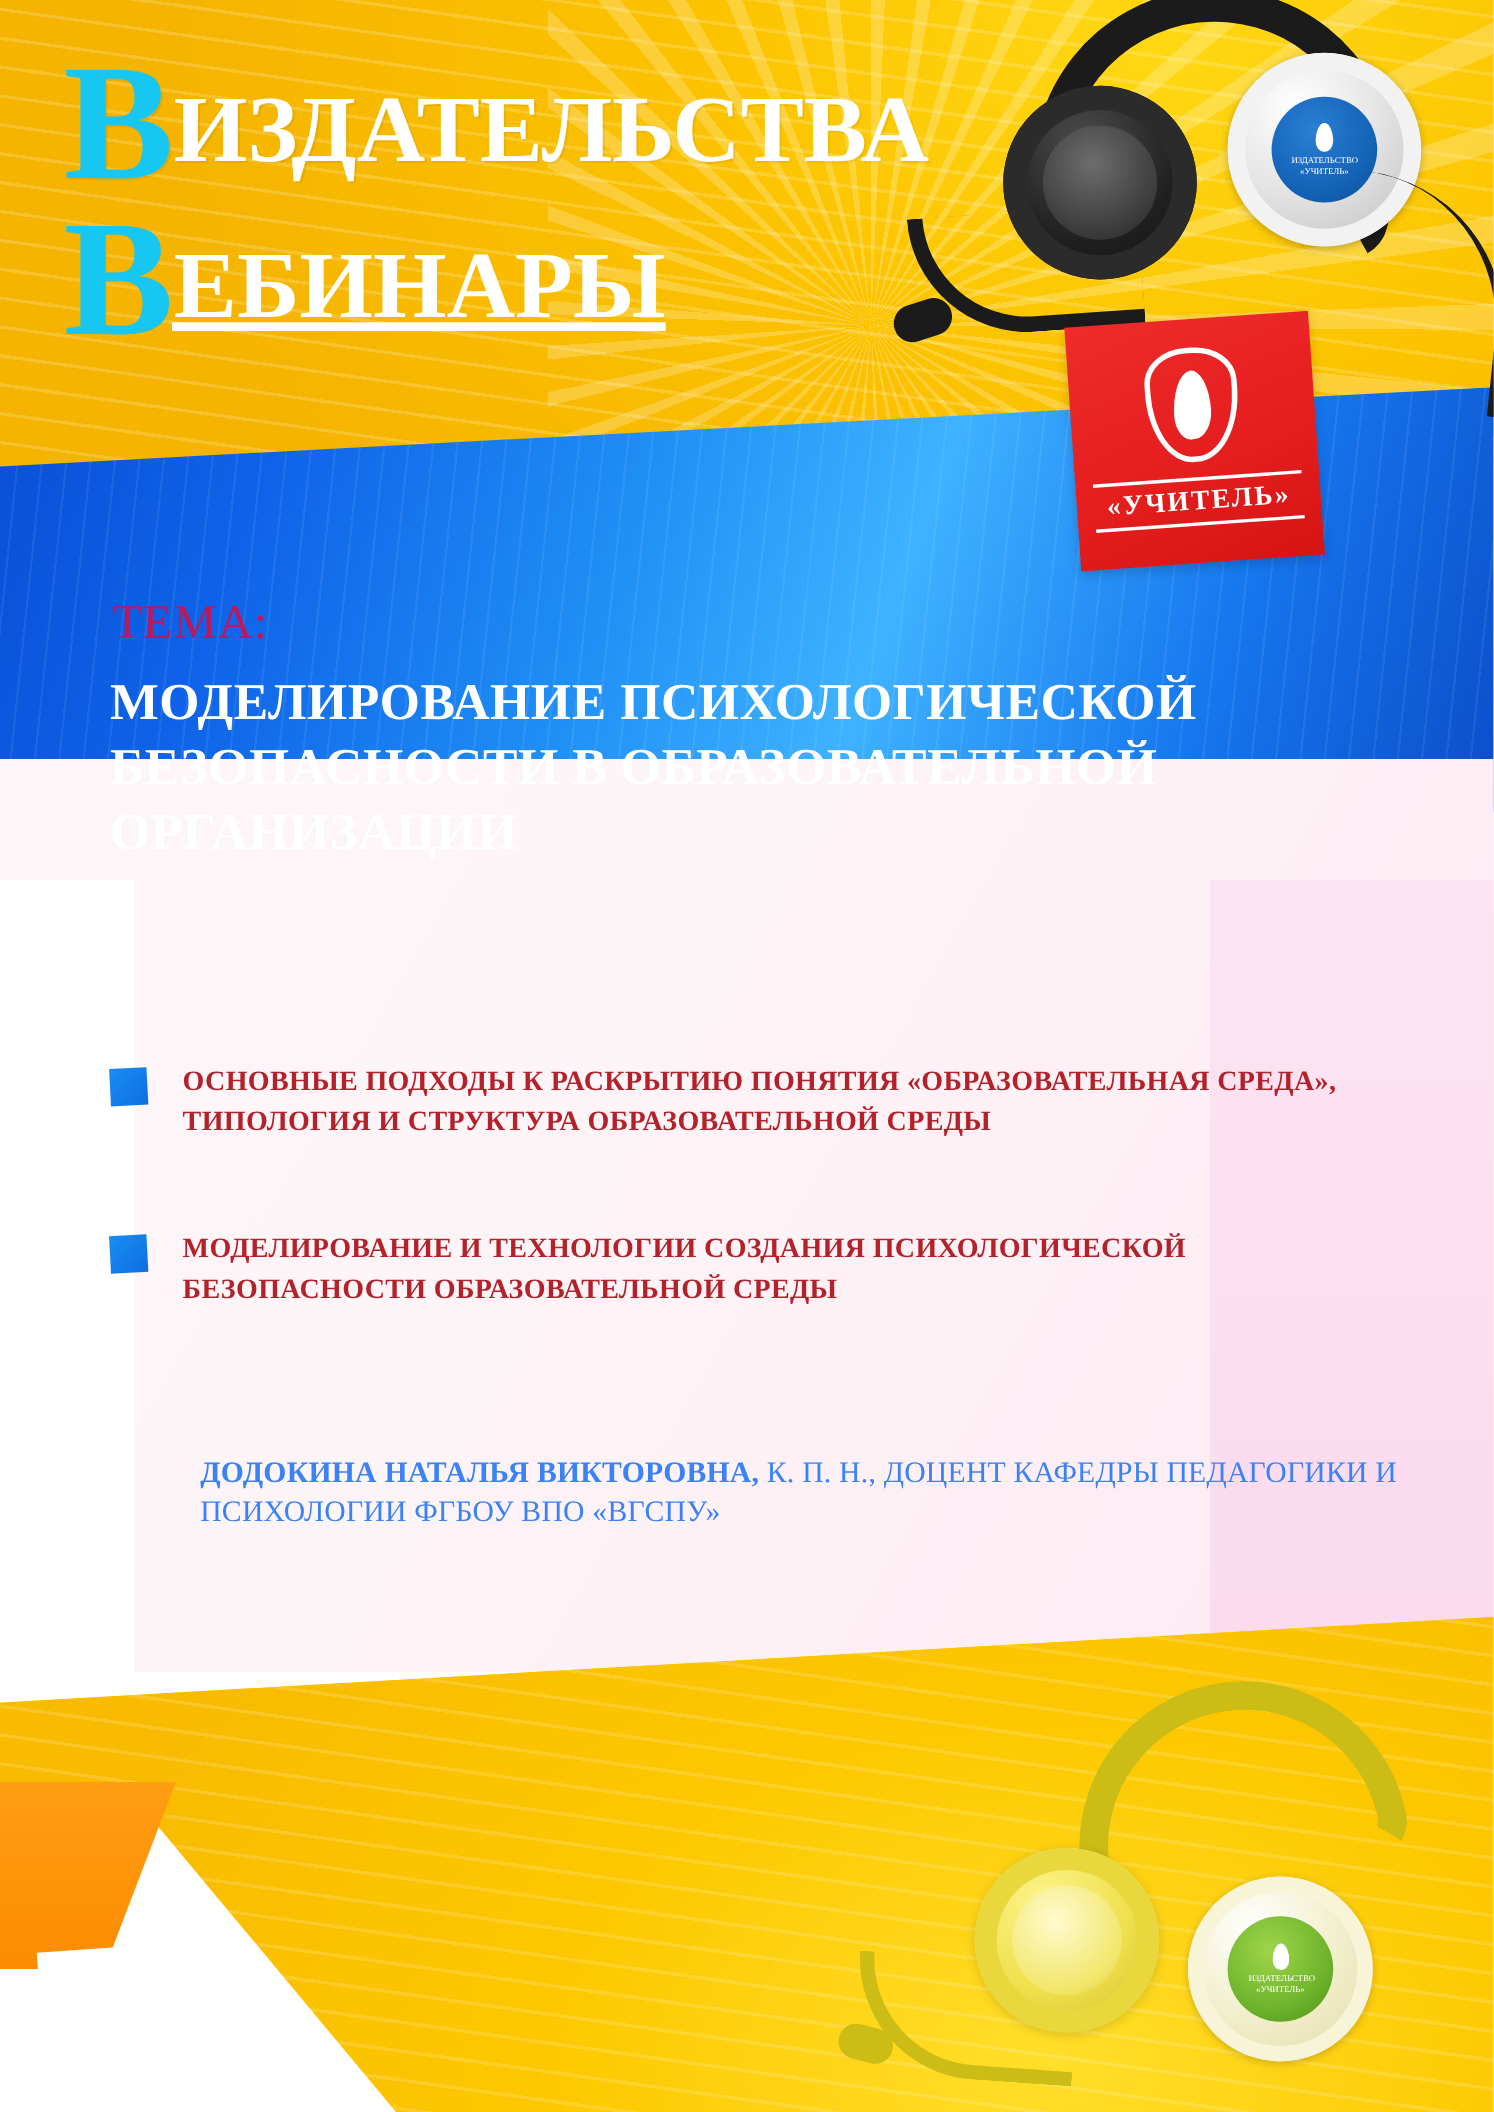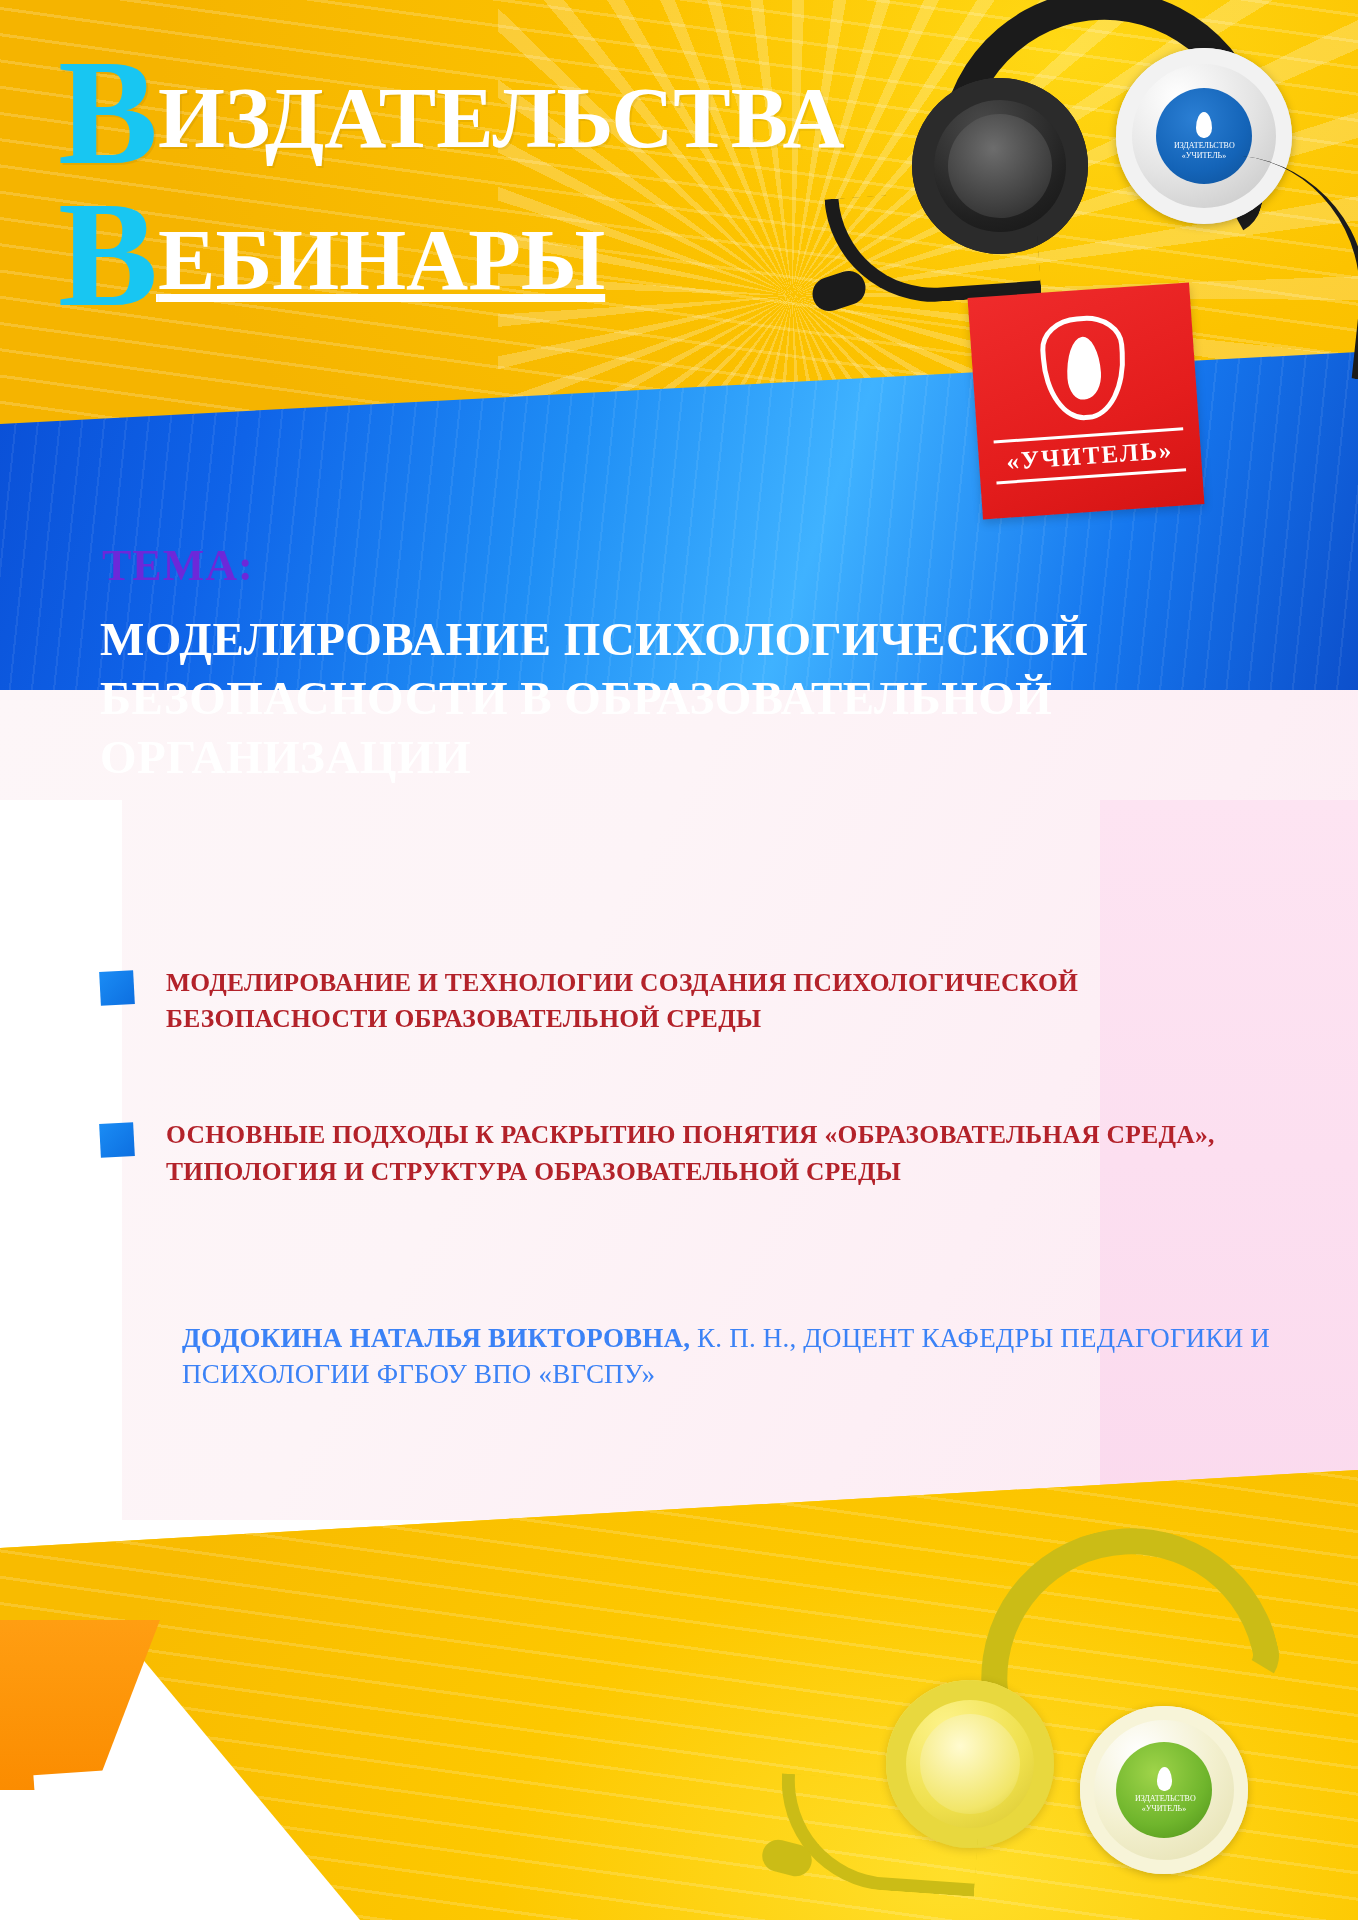--- a/index.html
+++ b/index.html
@@ -354,23 +354,23 @@
     background: #cbbc16;
     border-radius: 16px;
     transform: rotate(14deg);
   }
 
   
   .tema-label {
     position: absolute;
     top: 540px; left: 102px;
     font-family: "Liberation Serif", serif;
-    font-weight: bold;
+    font-weight: normal;
     font-size: 44px;
-    color: #6d28d9;
+    color: #be185d;
     letter-spacing: 1px;
   }
   .tema-title {
     position: absolute;
     top: 610px; left: 100px;
     width: 1210px;
     font-family: "Liberation Serif", serif;
     font-weight: bold;
     font-size: 47px;
     line-height: 1.25;
@@ -480,25 +480,25 @@
     </div>
     <div class="logo-word">«УЧИТЕЛЬ»</div>
   </div>
 
   <div class="tema-label">ТЕМА:</div>
   <div class="tema-title">МОДЕЛИРОВАНИЕ ПСИХОЛОГИЧЕСКОЙ БЕЗОПАСНОСТИ В ОБРАЗОВАТЕЛЬНОЙ ОРГАНИЗАЦИИ</div>
 
   <div class="bullets">
     <div class="bullet-row">
       <div class="bullet-sq"></div>
-      <div class="bullet-text">МОДЕЛИРОВАНИЕ И ТЕХНОЛОГИИ СОЗДАНИЯ ПСИХОЛОГИЧЕСКОЙ БЕЗОПАСНОСТИ ОБРАЗОВАТЕЛЬНОЙ СРЕДЫ</div>
+      <div class="bullet-text">ОСНОВНЫЕ ПОДХОДЫ К РАСКРЫТИЮ ПОНЯТИЯ «ОБРАЗОВАТЕЛЬНАЯ СРЕДА», ТИПОЛОГИЯ И СТРУКТУРА ОБРАЗОВАТЕЛЬНОЙ СРЕДЫ</div>
     </div>
     <div class="bullet-row">
       <div class="bullet-sq"></div>
-      <div class="bullet-text">ОСНОВНЫЕ ПОДХОДЫ К РАСКРЫТИЮ ПОНЯТИЯ «ОБРАЗОВАТЕЛЬНАЯ СРЕДА», ТИПОЛОГИЯ И СТРУКТУРА ОБРАЗОВАТЕЛЬНОЙ СРЕДЫ</div>
+      <div class="bullet-text">МОДЕЛИРОВАНИЕ И ТЕХНОЛОГИИ СОЗДАНИЯ ПСИХОЛОГИЧЕСКОЙ БЕЗОПАСНОСТИ ОБРАЗОВАТЕЛЬНОЙ СРЕДЫ</div>
     </div>
   </div>
 
   <div class="presenter">
     <div class="presenter-text"><b>ДОДОКИНА НАТАЛЬЯ ВИКТОРОВНА,</b><span> К. П. Н.,  ДОЦЕНТ КАФЕДРЫ ПЕДАГОГИКИ И ПСИХОЛОГИИ ФГБОУ ВПО «ВГСПУ»</span></div>
   </div>
 
   <div class="headset-bottom">
     <div class="hb-band"></div>
     <div class="hb-cup left"></div>

